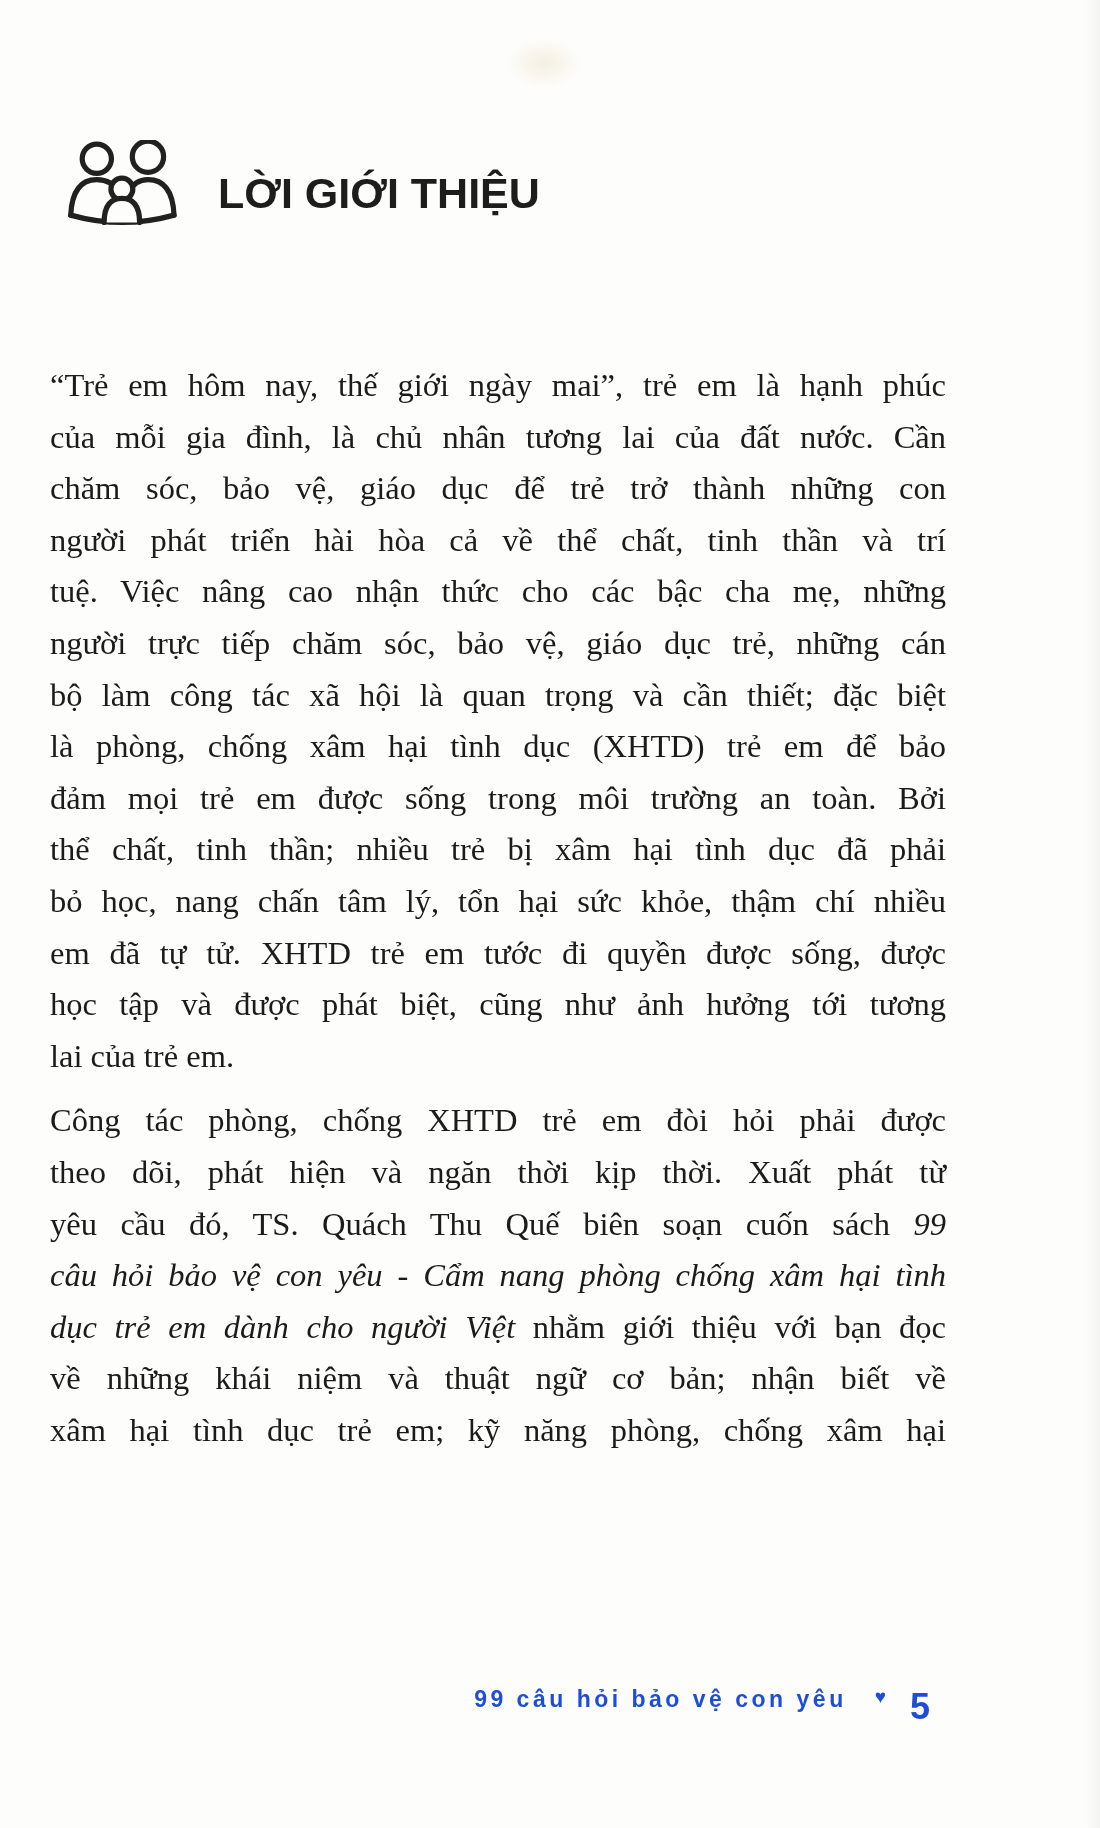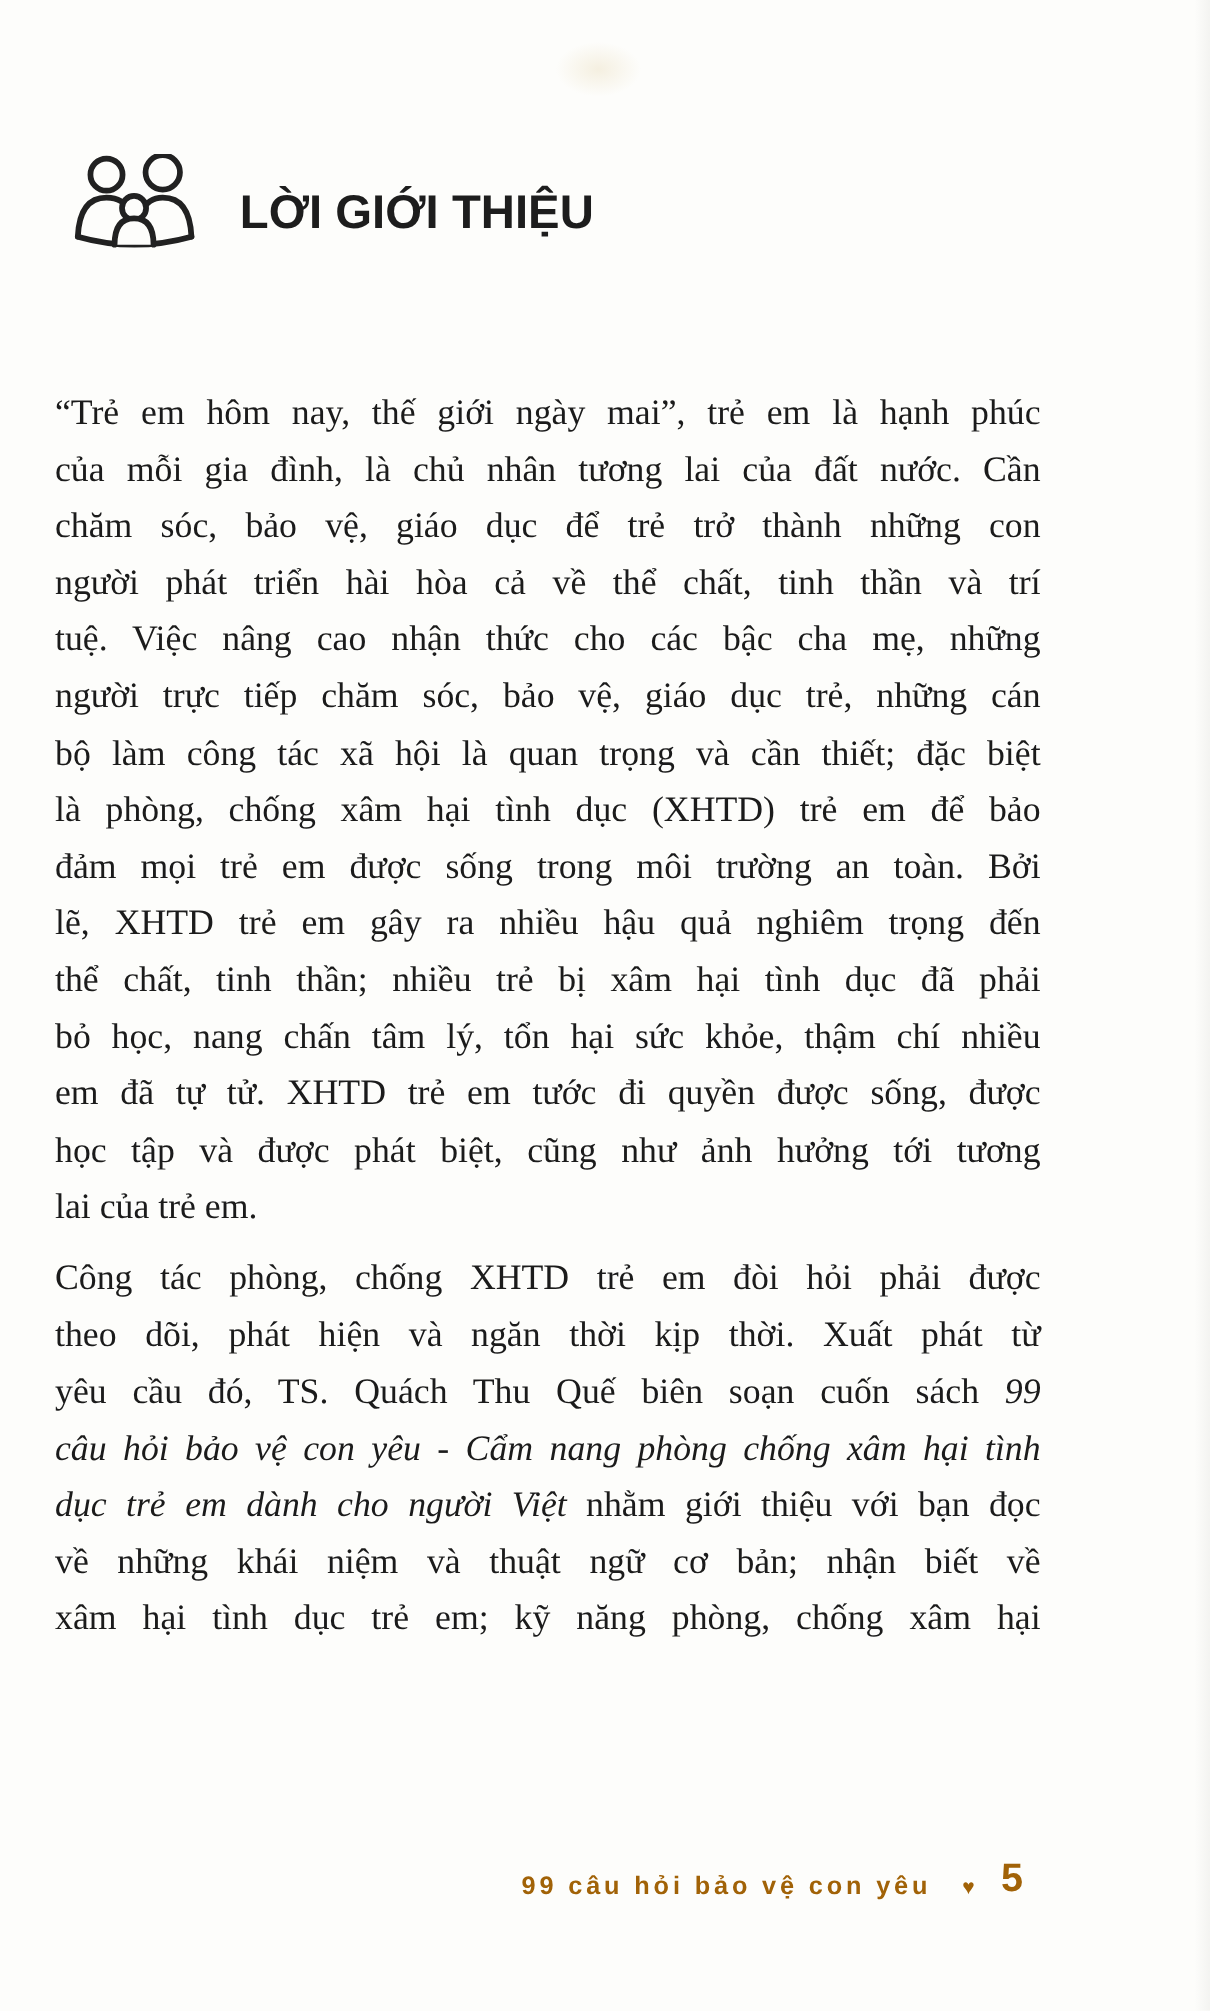--- a/index.html
+++ b/index.html
@@ -39,40 +39,40 @@
     font-size: 43px;
     letter-spacing: 0px;
     color: #1d1d1d;
     margin-left: 32px;
     white-space: nowrap;
     padding-top: 6px;
   }
 
   
   .body-text {
-    position: absolute; left: 50px; top: 350px; width: 896px;
+    position: absolute; left: 50px; top: 360px; width: 896px;
     font-size: 32.5px;
     color: #1b1b1b;
   }
   .paragraph + .paragraph { margin-top: 13px; }
   .line {
     line-height: 51.6px;
     text-align: justify;
     text-align-last: justify;
     white-space: normal;
   }
   .line.last { text-align-last: left; }
   .italic { font-style: italic; margin-top: 24px; }
 
   
   .footer {
     position: absolute; top: 1686px; right: 170px;
-    display: flex; align-items: flex-end;
+    display: flex; align-items: flex-start;
     font-family: "Liberation Sans", sans-serif;
-    color: #a16207;
+    color: #1d4ed8;
     white-space: nowrap;
   }
   .footer-book-title {
     font-weight: bold;
     font-size: 23px;
     letter-spacing: 3.5px;
   }
   .footer-heart {
     font-size: 19px;
     margin-left: 28px;
@@ -114,21 +114,20 @@
       <div class="paragraph">
         <div class="line"><span>“Trẻ em hôm nay, thế giới ngày mai”, trẻ em là hạnh phúc</span></div>
         <div class="line"><span>của mỗi gia đình, là chủ nhân tương lai của đất nước. Cần</span></div>
         <div class="line"><span>chăm sóc, bảo vệ, giáo dục để trẻ trở thành những con</span></div>
         <div class="line"><span>người phát triển hài hòa cả về thể chất, tinh thần và trí</span></div>
         <div class="line"><span>tuệ. Việc nâng cao nhận thức cho các bậc cha mẹ, những</span></div>
         <div class="line"><span>người trực tiếp chăm sóc, bảo vệ, giáo dục trẻ, những cán</span></div>
         <div class="line"><span>bộ làm công tác xã hội là quan trọng và cần thiết; đặc biệt</span></div>
         <div class="line"><span>là phòng, chống xâm hại tình dục (XHTD) trẻ em để bảo</span></div>
         <div class="line"><span>đảm mọi trẻ em được sống trong môi trường an toàn. Bởi</span></div>
-        <div class="line"><span>lẽ, XHTD trẻ em gây ra nhiều hậu quả nghiêm trọng đến</span></div>
         <div class="line"><span>thể chất, tinh thần; nhiều trẻ bị xâm hại tình dục đã phải</span></div>
         <div class="line"><span>bỏ học, nang chấn tâm lý, tổn hại sức khỏe, thậm chí nhiều</span></div>
         <div class="line"><span>em đã tự tử. XHTD trẻ em tước đi quyền được sống, được</span></div>
         <div class="line"><span>học tập và được phát biệt, cũng như ảnh hưởng tới tương</span></div>
         <div class="line last"><span>lai của trẻ em.</span></div>
       </div>
       <div class="paragraph">
         <div class="line"><span>Công tác phòng, chống XHTD trẻ em đòi hỏi phải được</span></div>
         <div class="line"><span>theo dõi, phát hiện và ngăn thời kịp thời. Xuất phát từ</span></div>
         <div class="line"><span>yêu cầu đó, TS. Quách Thu Quế biên soạn cuốn sách </span><span class="italic">99</span></div>

